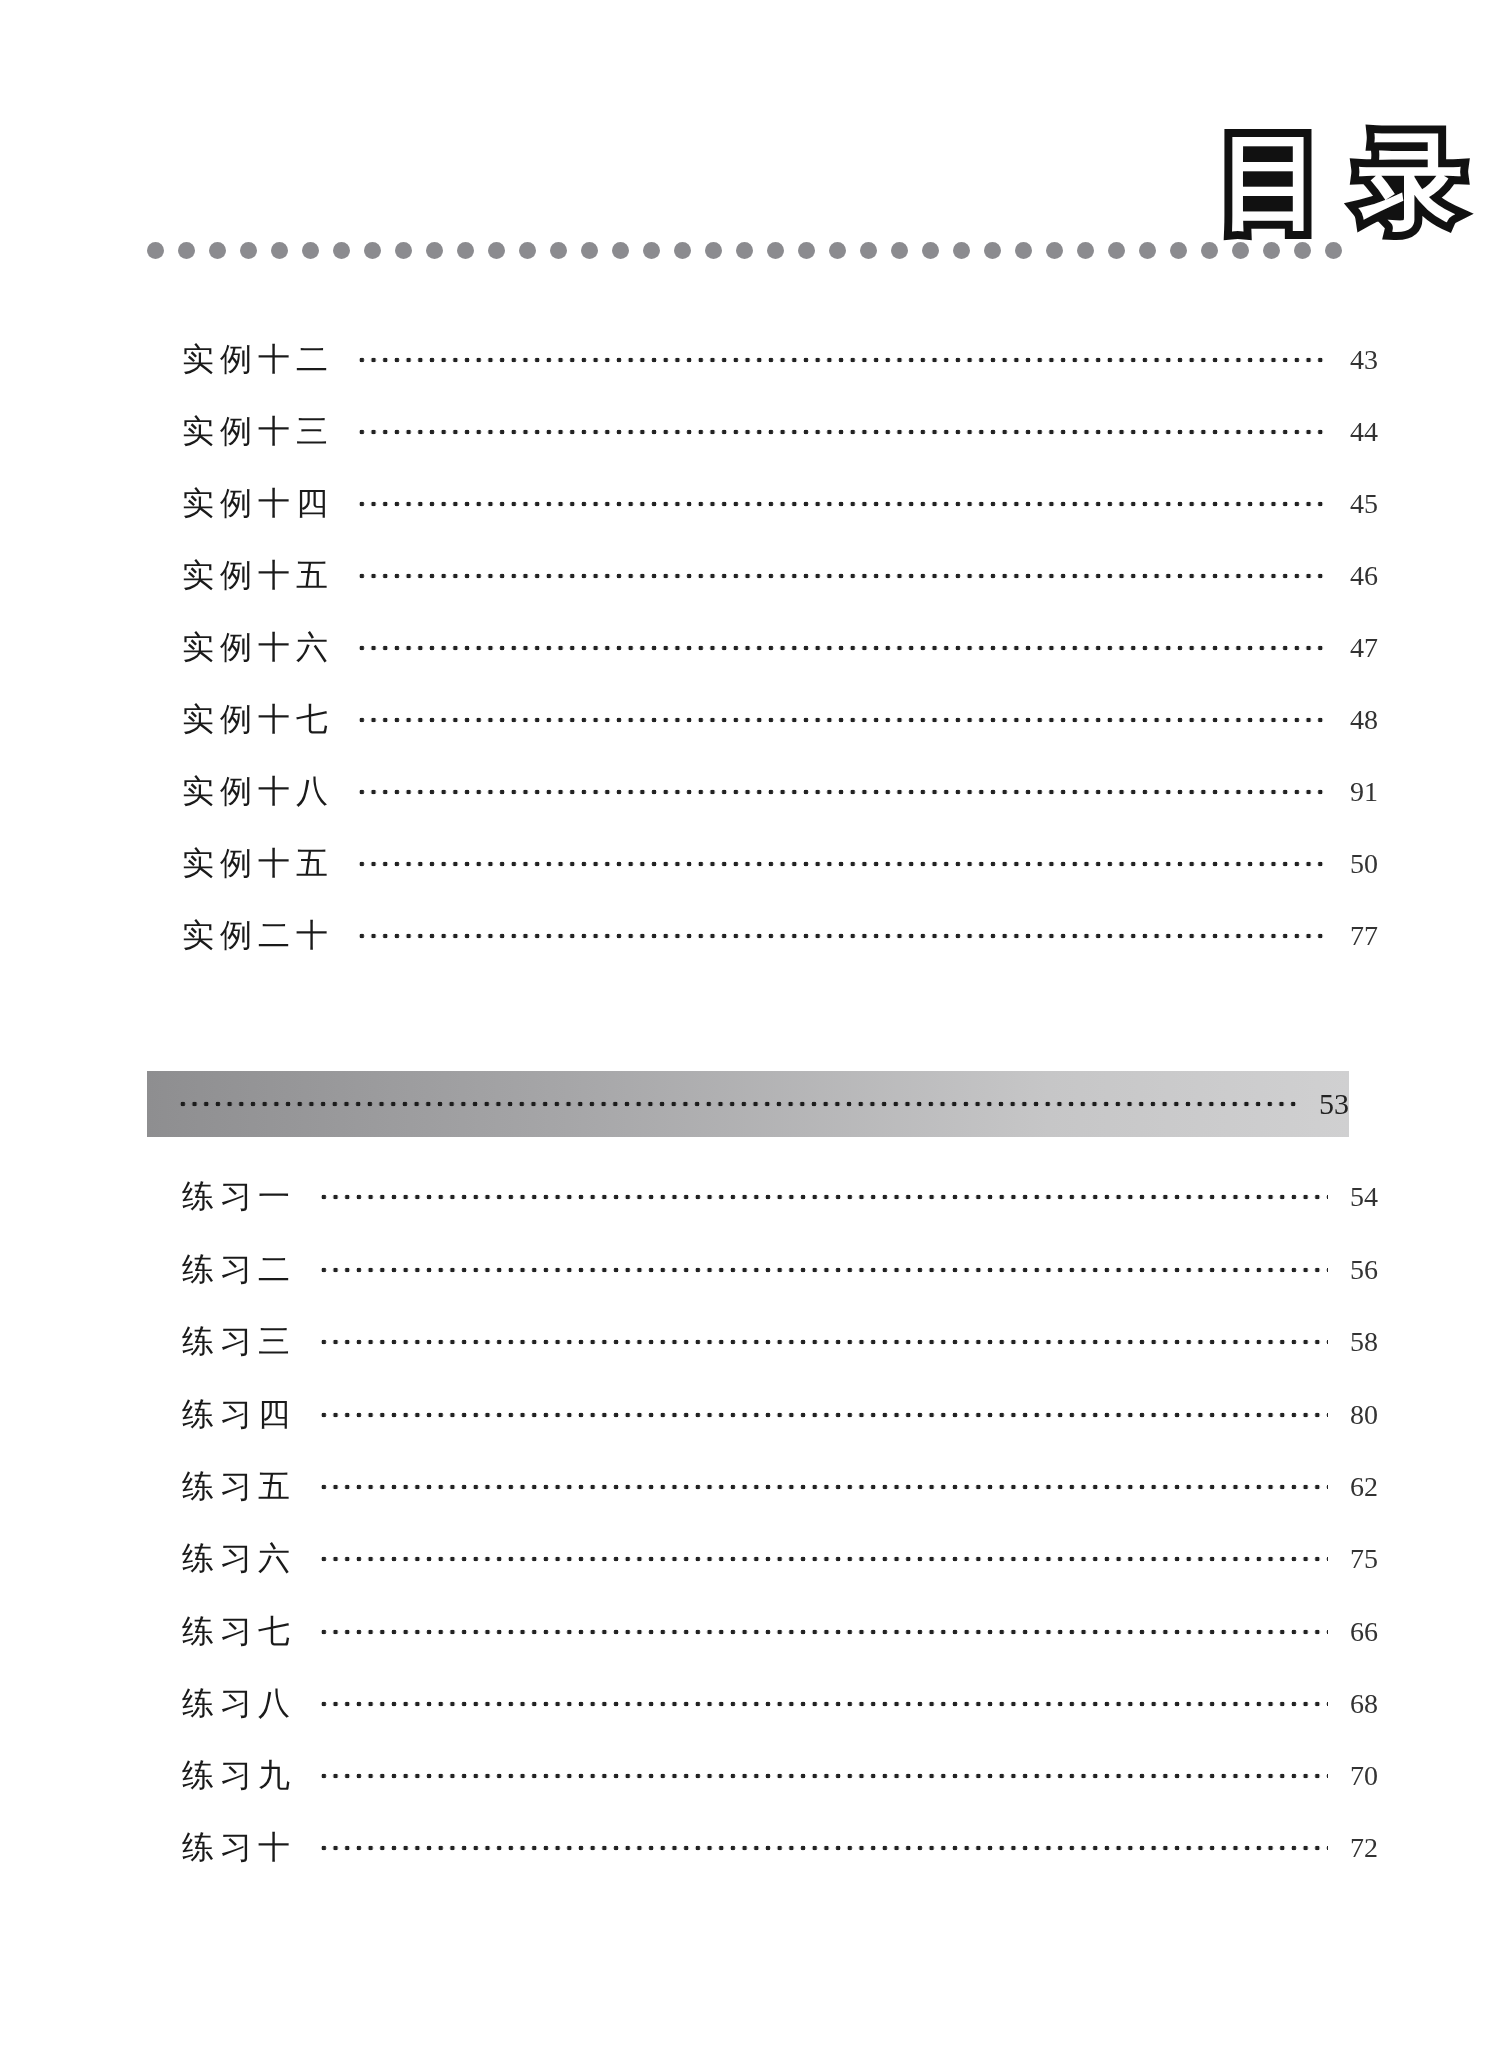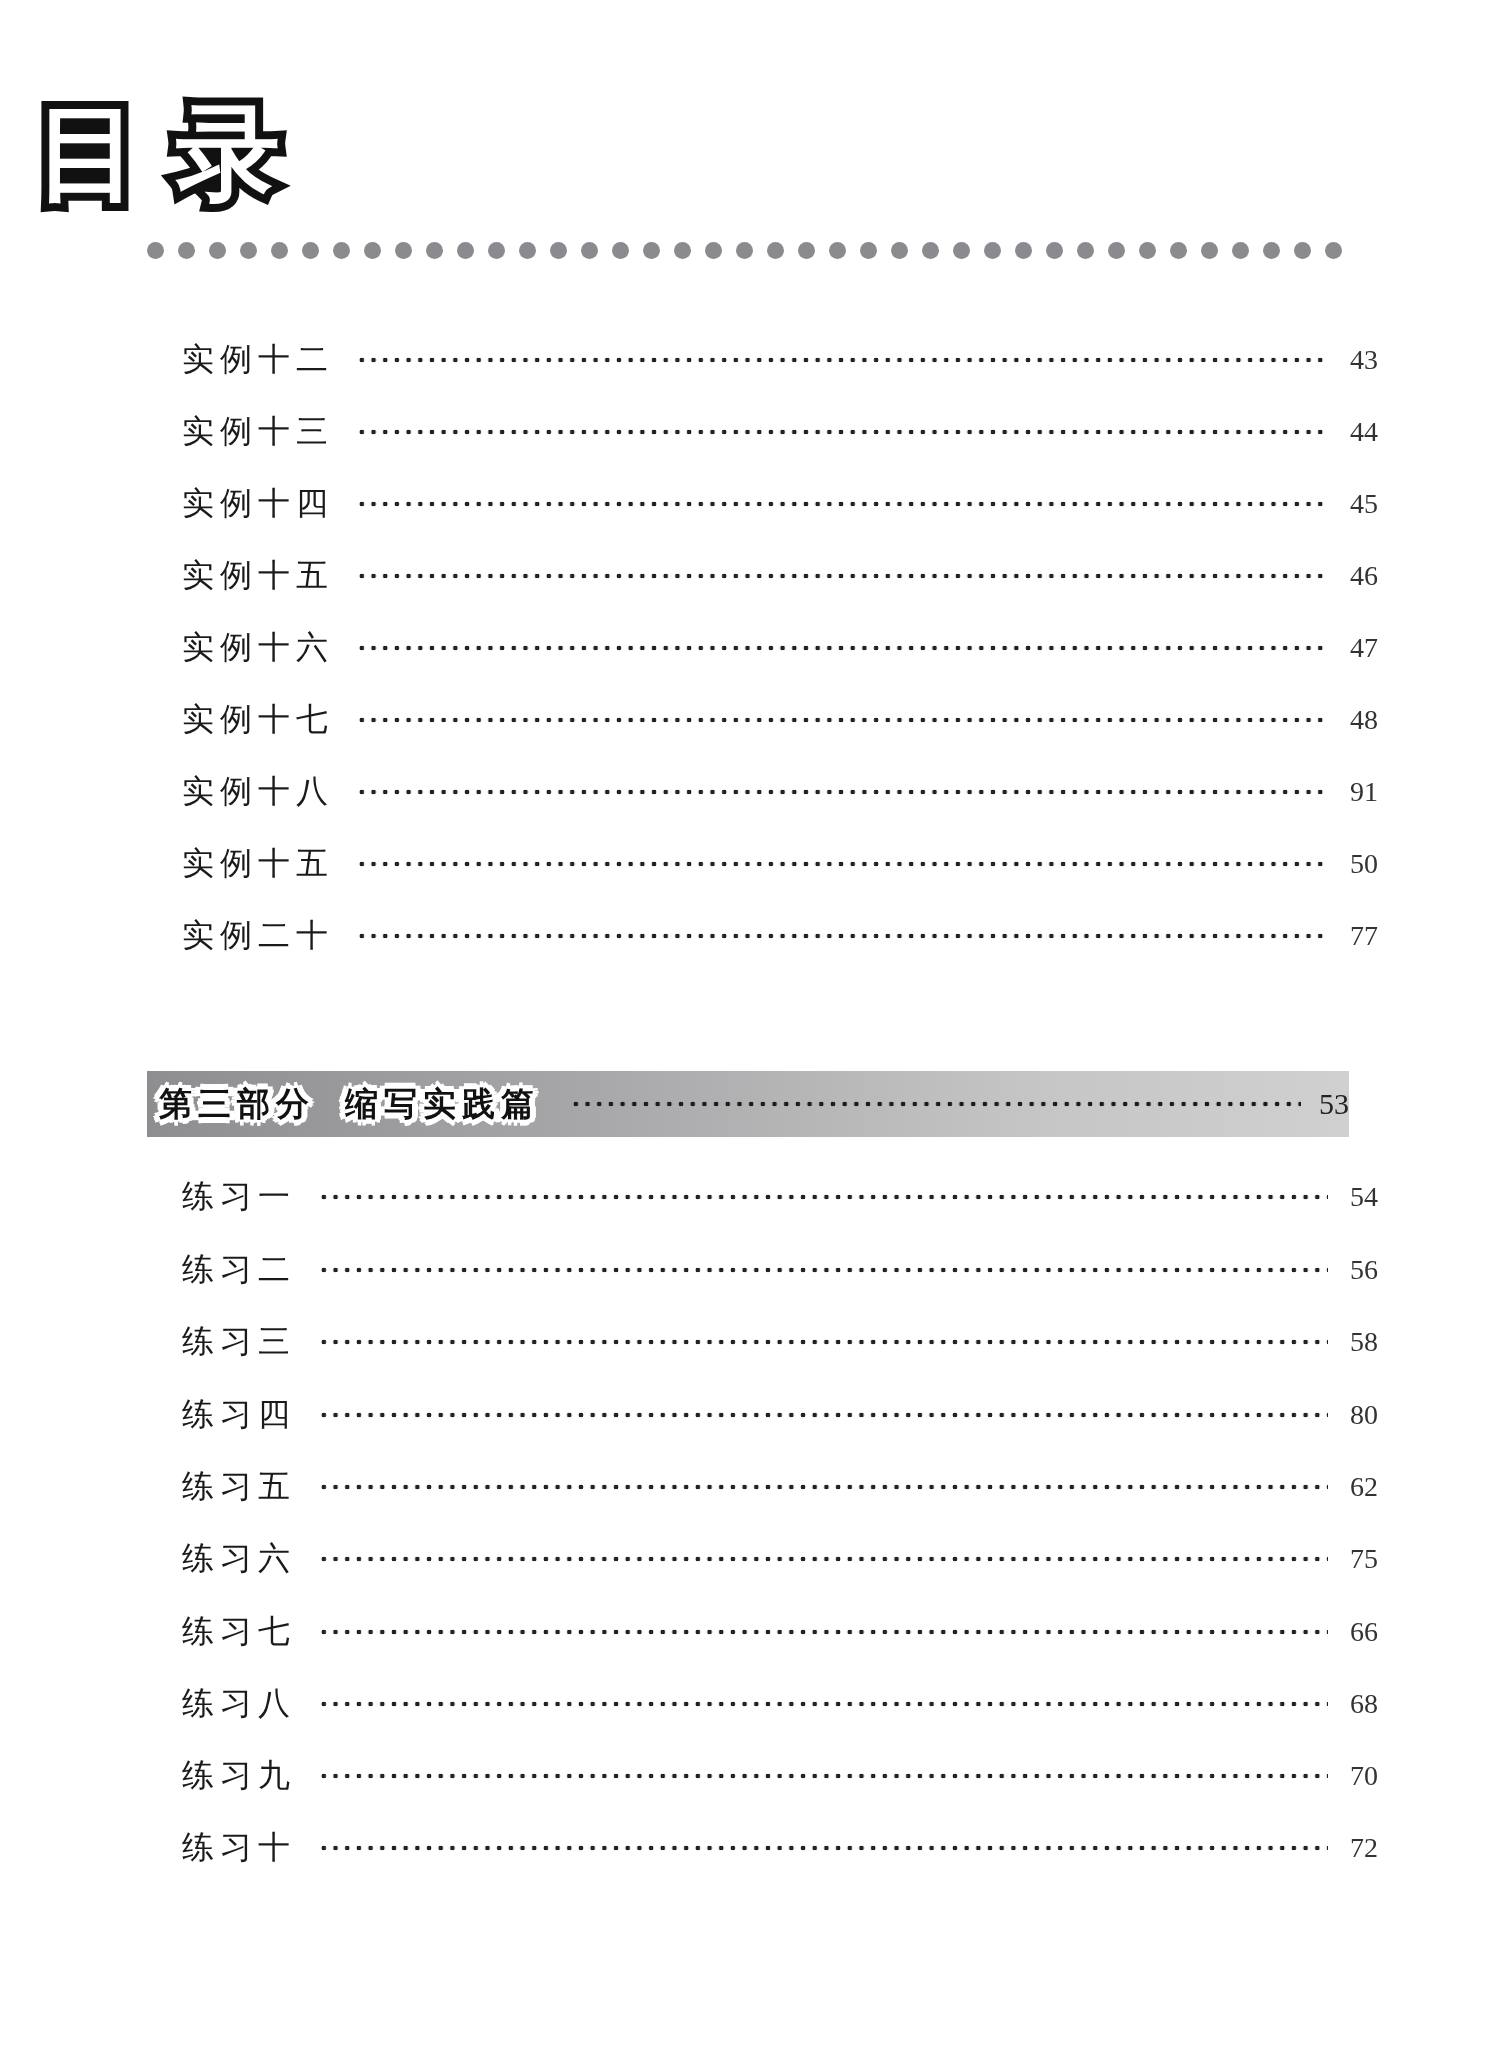--- a/index.html
+++ b/index.html
@@ -1,18 +1,18 @@
 <!DOCTYPE html>
 <html><head>
   <meta charset="utf-8">
   <style>
     html, body { margin: 0; padding: 0; background: #ffffff; }
     body { width: 1499px; height: 2051px; position: relative; overflow: hidden;
            font-family: "DejaVu Serif", "Liberation Serif", serif; color: #222; }
-    .title { position: absolute; left: 0; right: 0; top: 88px; text-align: left;
+    .title { position: absolute; left: 0; right: 0; top: 116px; text-align: right;
              font-family: "DejaVu Sans", sans-serif; font-weight: bold; font-size: 104px;
              line-height: 130px; letter-spacing: 36px; padding-left: 36px;
              color: #ffffff; -webkit-text-stroke: 16px #111; paint-order: stroke fill; }
     .title span { display: inline-block; }
     .dot-rule { position: absolute; left: 147px; top: 242px; width: 1210px; height: 18px;
                 display: flex; gap: 14px; }
     .dot-rule i { display: block; width: 17px; height: 17px; border-radius: 50%;
                   background: #8b8b8f; flex: 0 0 17px; }
     .toc { position: absolute; left: 0; top: 0; width: 100%; }
     .entry { position: absolute; left: 152px; width: 1200px; height: 44px;
@@ -134,21 +134,20 @@
     <span class="leader"></span>
     <span class="page">50</span>
   </div>
   <div class="entry" style="top:914px">
     <span class="label">实例二十</span>
     <span class="leader"></span>
     <span class="page">77</span>
   </div>
 
   <div class="section-bar">
-    <span class="sec-label"><span>第三部分</span><span class="gap"></span><span>缩写实践篇</span></span>
     <span class="leader"></span>
     <span class="page">53</span>
   </div>
 
   <div class="entry" style="top:1175px">
     <span class="label">练习一</span>
     <span class="leader"></span>
     <span class="page">54</span>
   </div>
   <div class="entry" style="top:1248px">

